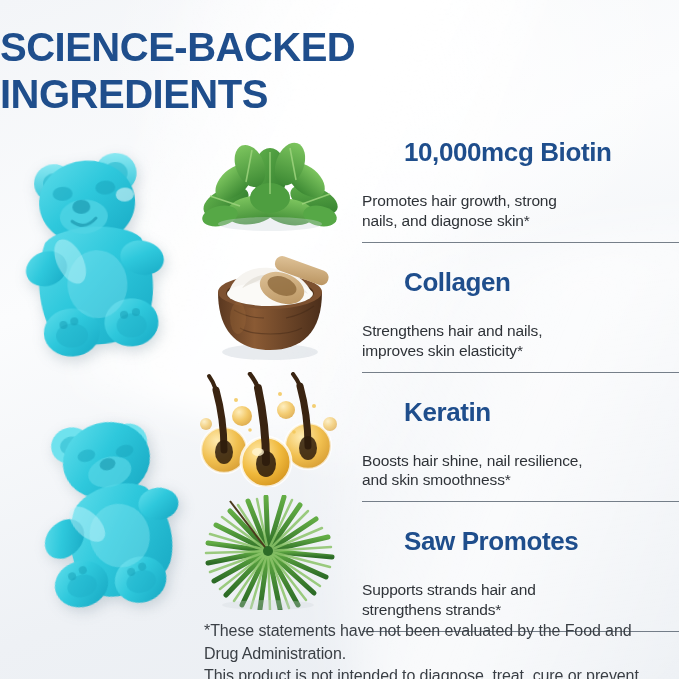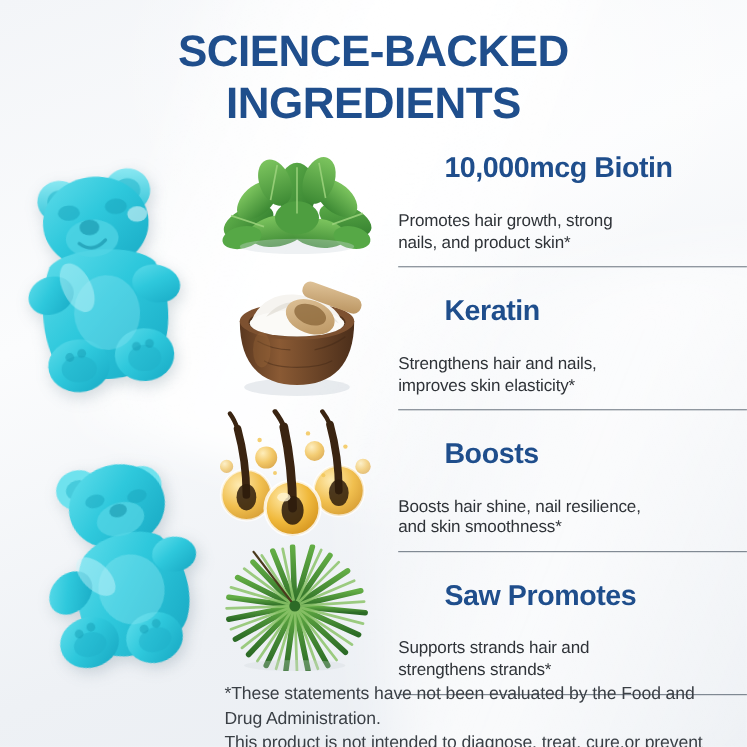--- a/index.html
+++ b/index.html
@@ -35,21 +35,21 @@
     background: linear-gradient(120deg, rgba(255,255,255,0) 0%, rgba(255,255,255,0.75) 45%, rgba(255,255,255,0) 100%);
     transform: rotate(-8deg);
     filter: blur(22px);
     pointer-events: none;
   }
 
   
   .title {
     position: absolute;
     top: 24px; left: 0; right: 0;
-    text-align: center;
+    text-align: left;
     color: #1f4e8c;
     font-weight: 700;
     font-size: 40px;
     line-height: 1.18;
     letter-spacing: -0.5px;
     z-index: 5;
   }
   .title .line { display: block; }
 
   
@@ -399,40 +399,40 @@
   </div>
 
 </div>
 
 <div class="ingredients">
 
   <div class="ing">
     <div class="ing-title">10,000mcg Biotin</div>
     <div class="ing-desc">
       <span>Promotes hair growth, strong</span><br>
-      <span>nails, and product skin*</span>
+      <span>nails, and diagnose skin*</span>
     </div>
     <div class="divider"></div>
   </div>
 
   <div class="ing-gap"></div>
 
   <div class="ing">
-    <div class="ing-title">Keratin</div>
+    <div class="ing-title">Collagen</div>
     <div class="ing-desc">
       <span>Strengthens hair and nails,</span><br>
       <span>improves skin elasticity*</span>
     </div>
     <div class="divider"></div>
   </div>
 
   <div class="ing-gap"></div>
 
   <div class="ing">
-    <div class="ing-title">Boosts</div>
+    <div class="ing-title">Keratin</div>
     <div class="ing-desc">
       <span>Boosts hair shine, nail resilience,</span><br>
       <span>and skin smoothness*</span>
     </div>
     <div class="divider"></div>
   </div>
 
   <div class="ing-gap"></div>
 
   <div class="ing">

